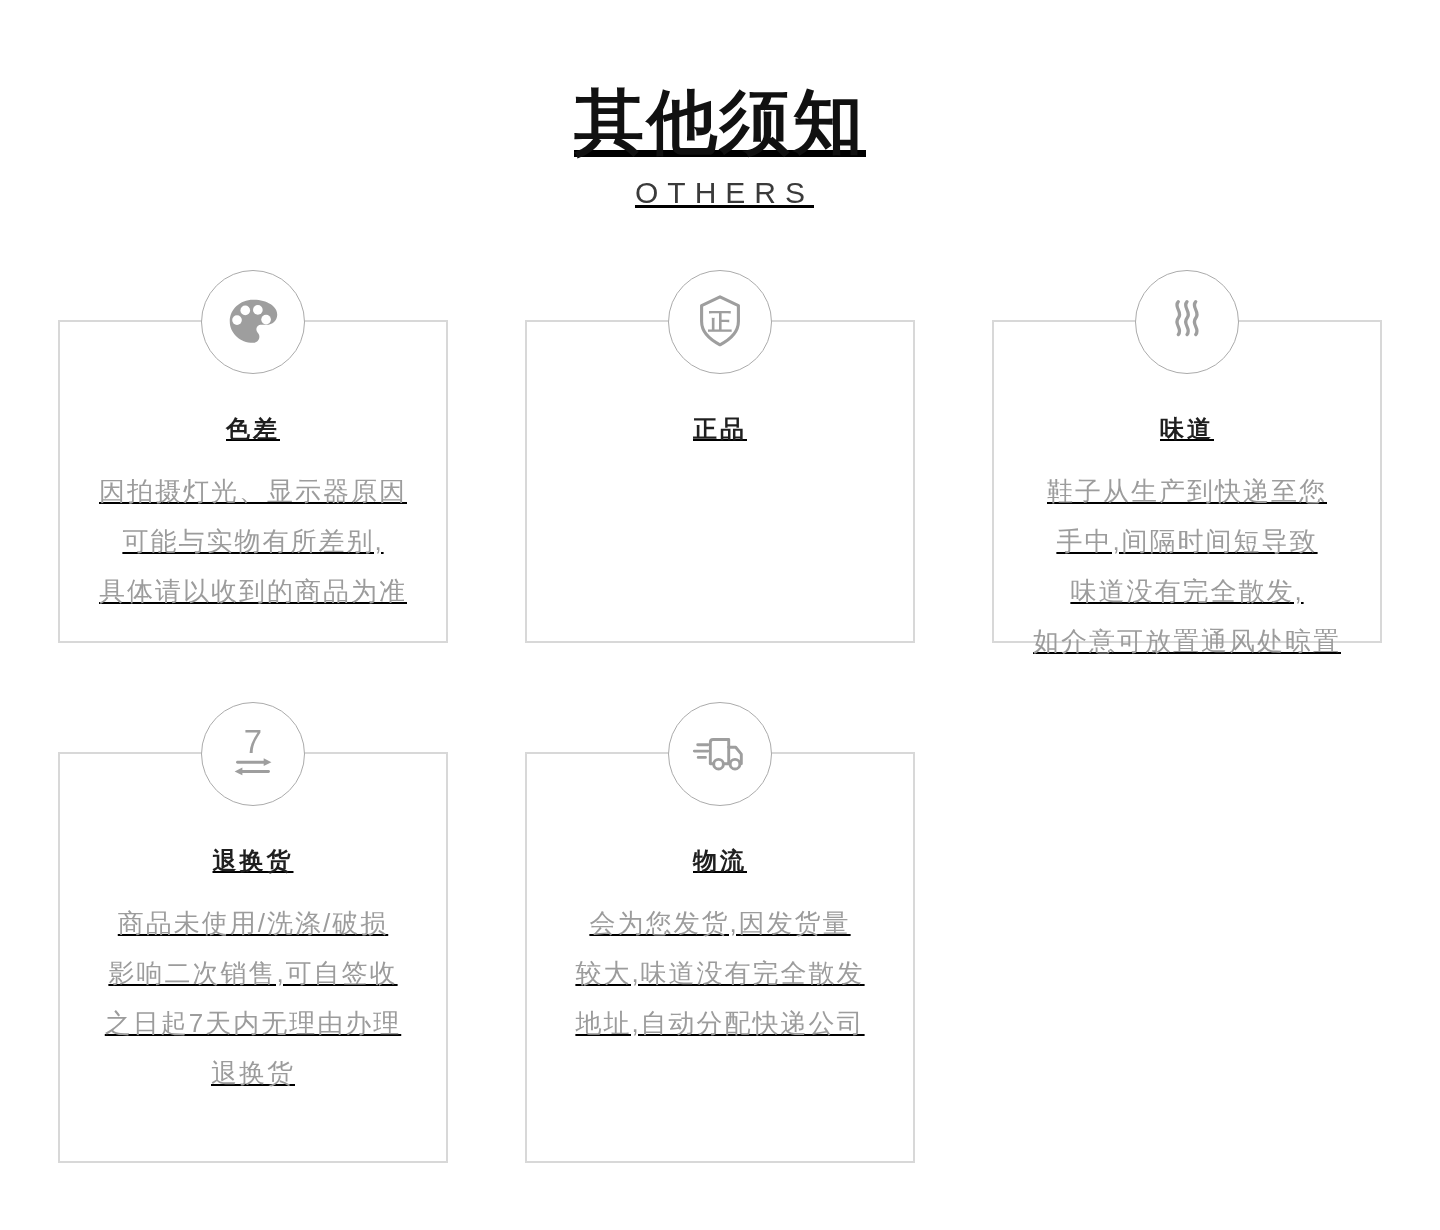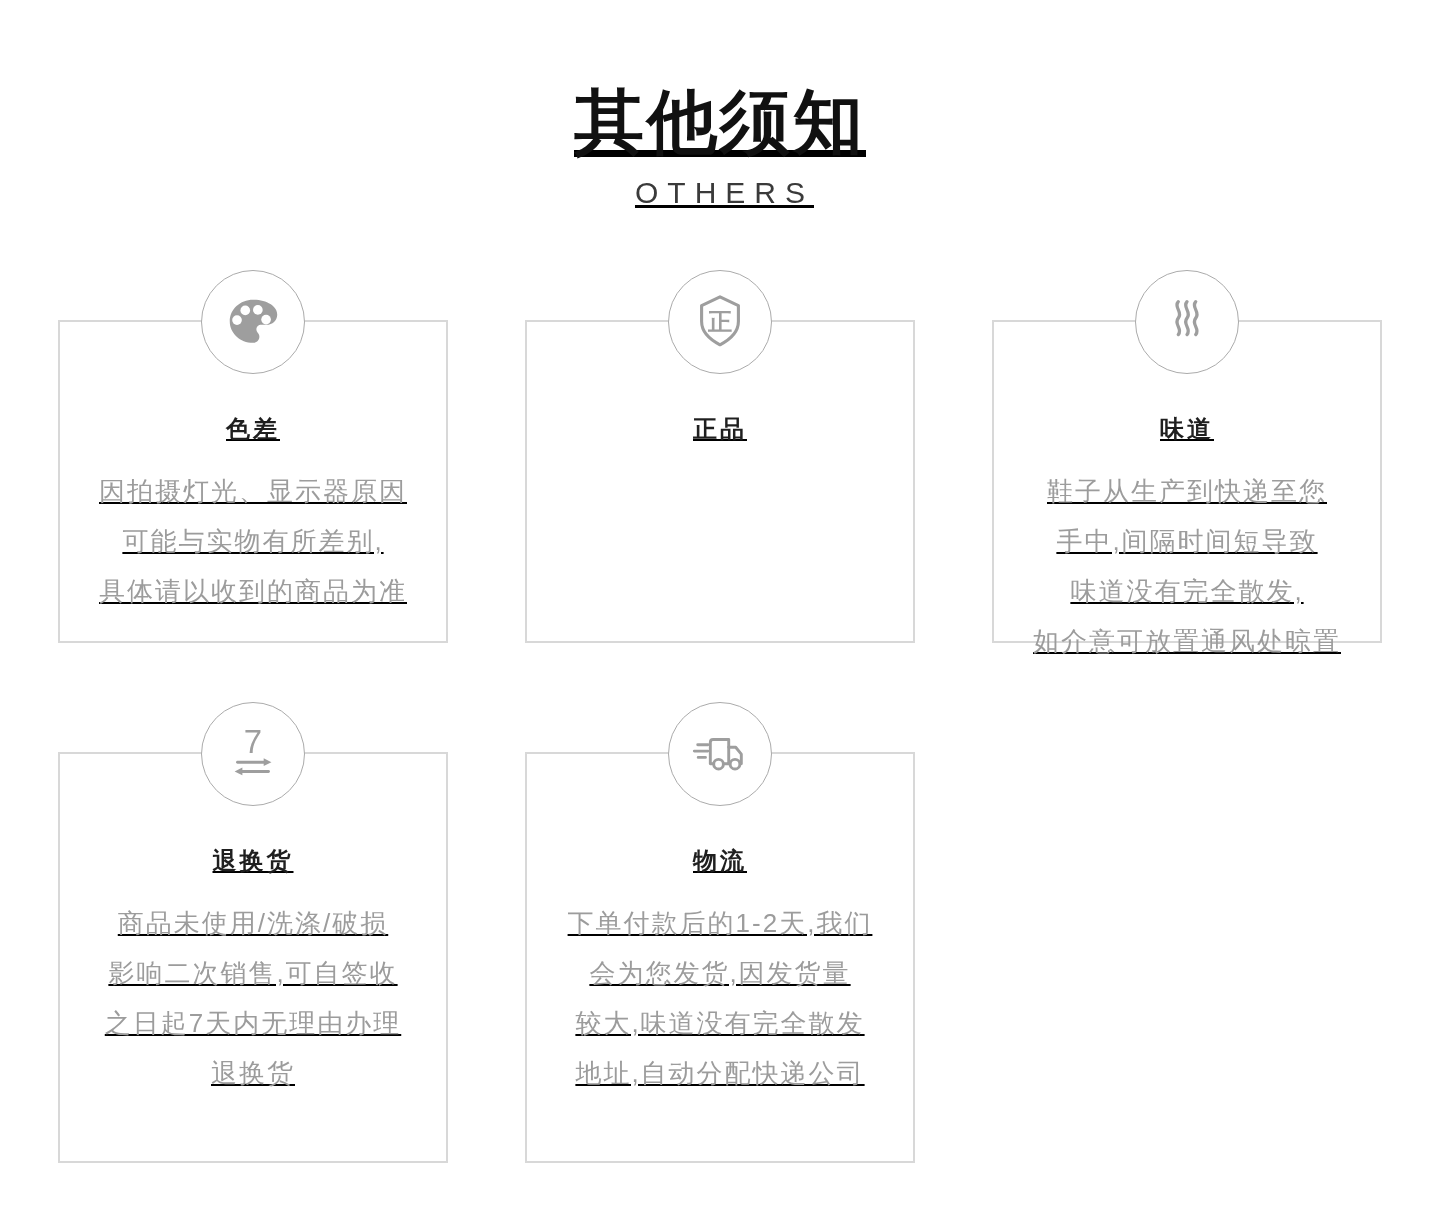--- a/index.html
+++ b/index.html
@@ -166,21 +166,20 @@
             <path d="M22 42 V20 c0-1.7 1.3-3 3-3 h16 v25 h-19z"></path>
             <path d="M41 25 h7.2 l5.8 7.2 V42 h-13"></path>
             <path d="M9 22.5 h10.5 M5.5 29 h14 M9.5 35.5 h7.5"></path>
           </g>
           <circle cx="30.5" cy="42.5" r="5" fill="#ffffff" stroke="#9e9e9e" stroke-width="3"></circle>
           <circle cx="47.5" cy="42.5" r="5" fill="#ffffff" stroke="#9e9e9e" stroke-width="3"></circle>
         </svg>
       </div>
       <div class="card-title">物流</div>
       <div class="card-desc">
-        <p>下单付款后的1-2天,我们</p>
         <p>会为您发货,因发货量</p>
         <p>较大,味道没有完全散发</p>
         <p>地址,自动分配快递公司</p>
       </div>
     </div>
 
   </div>
 </div>
 
 </body></html>

